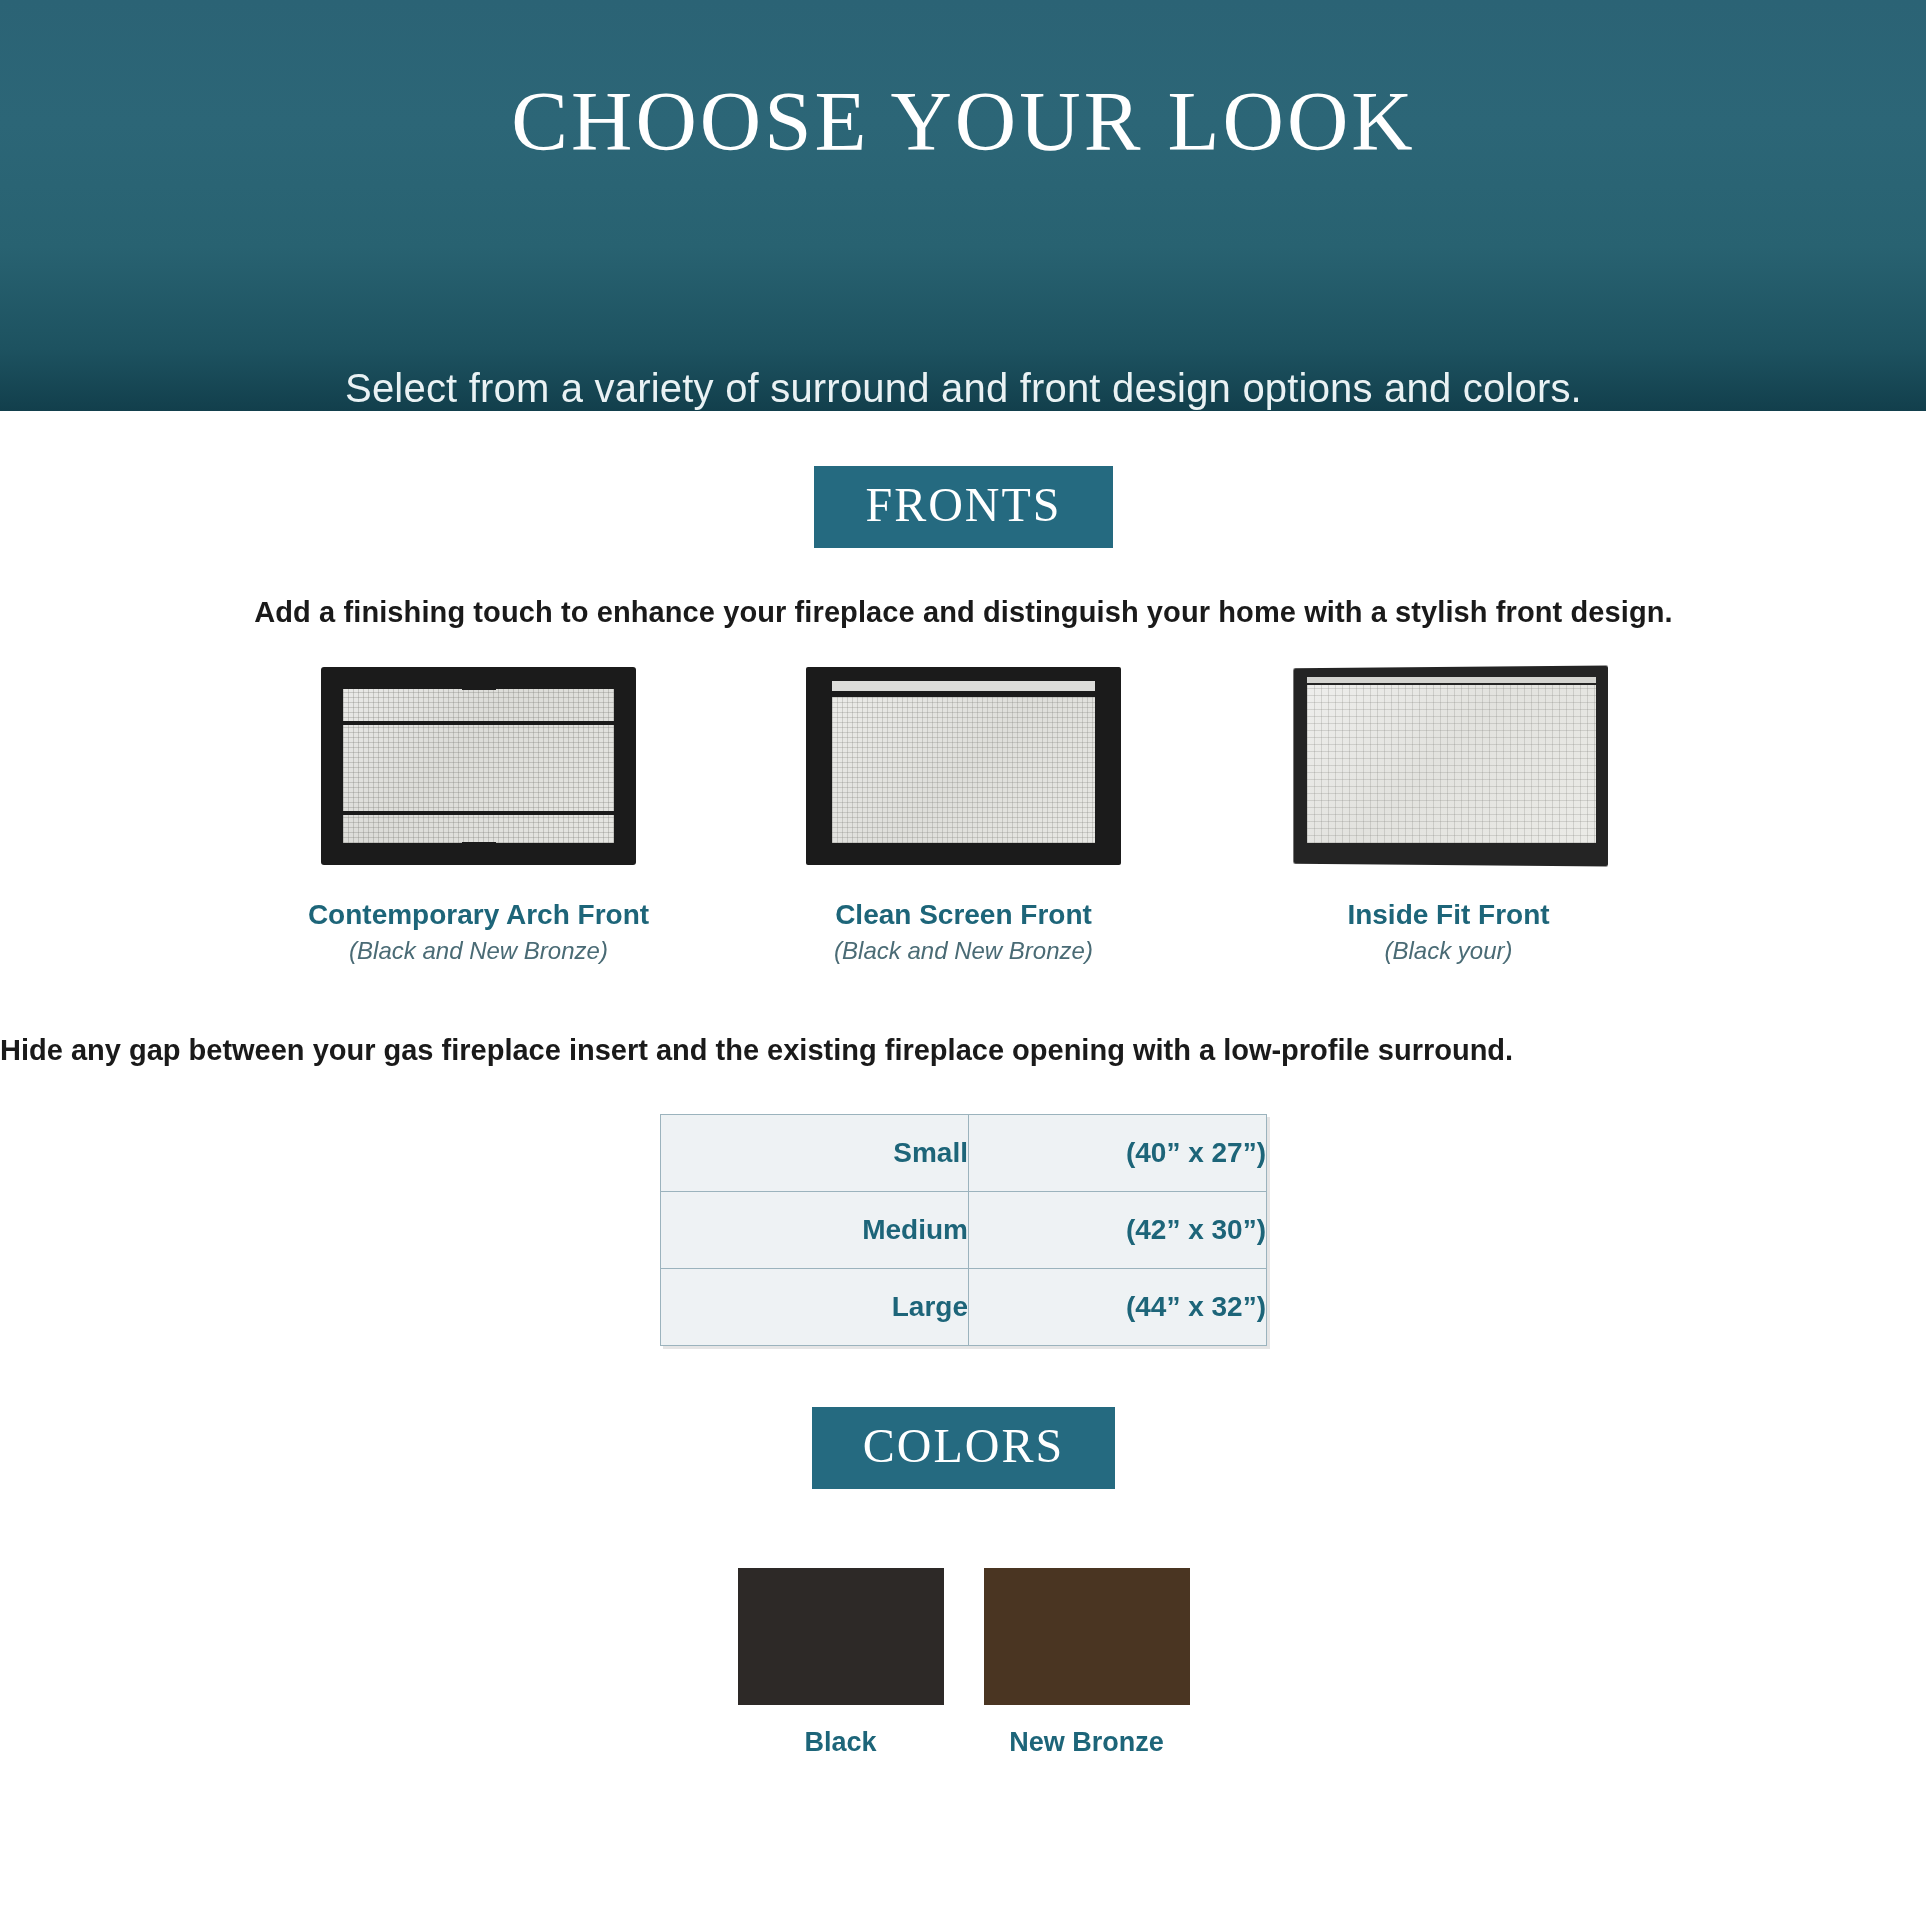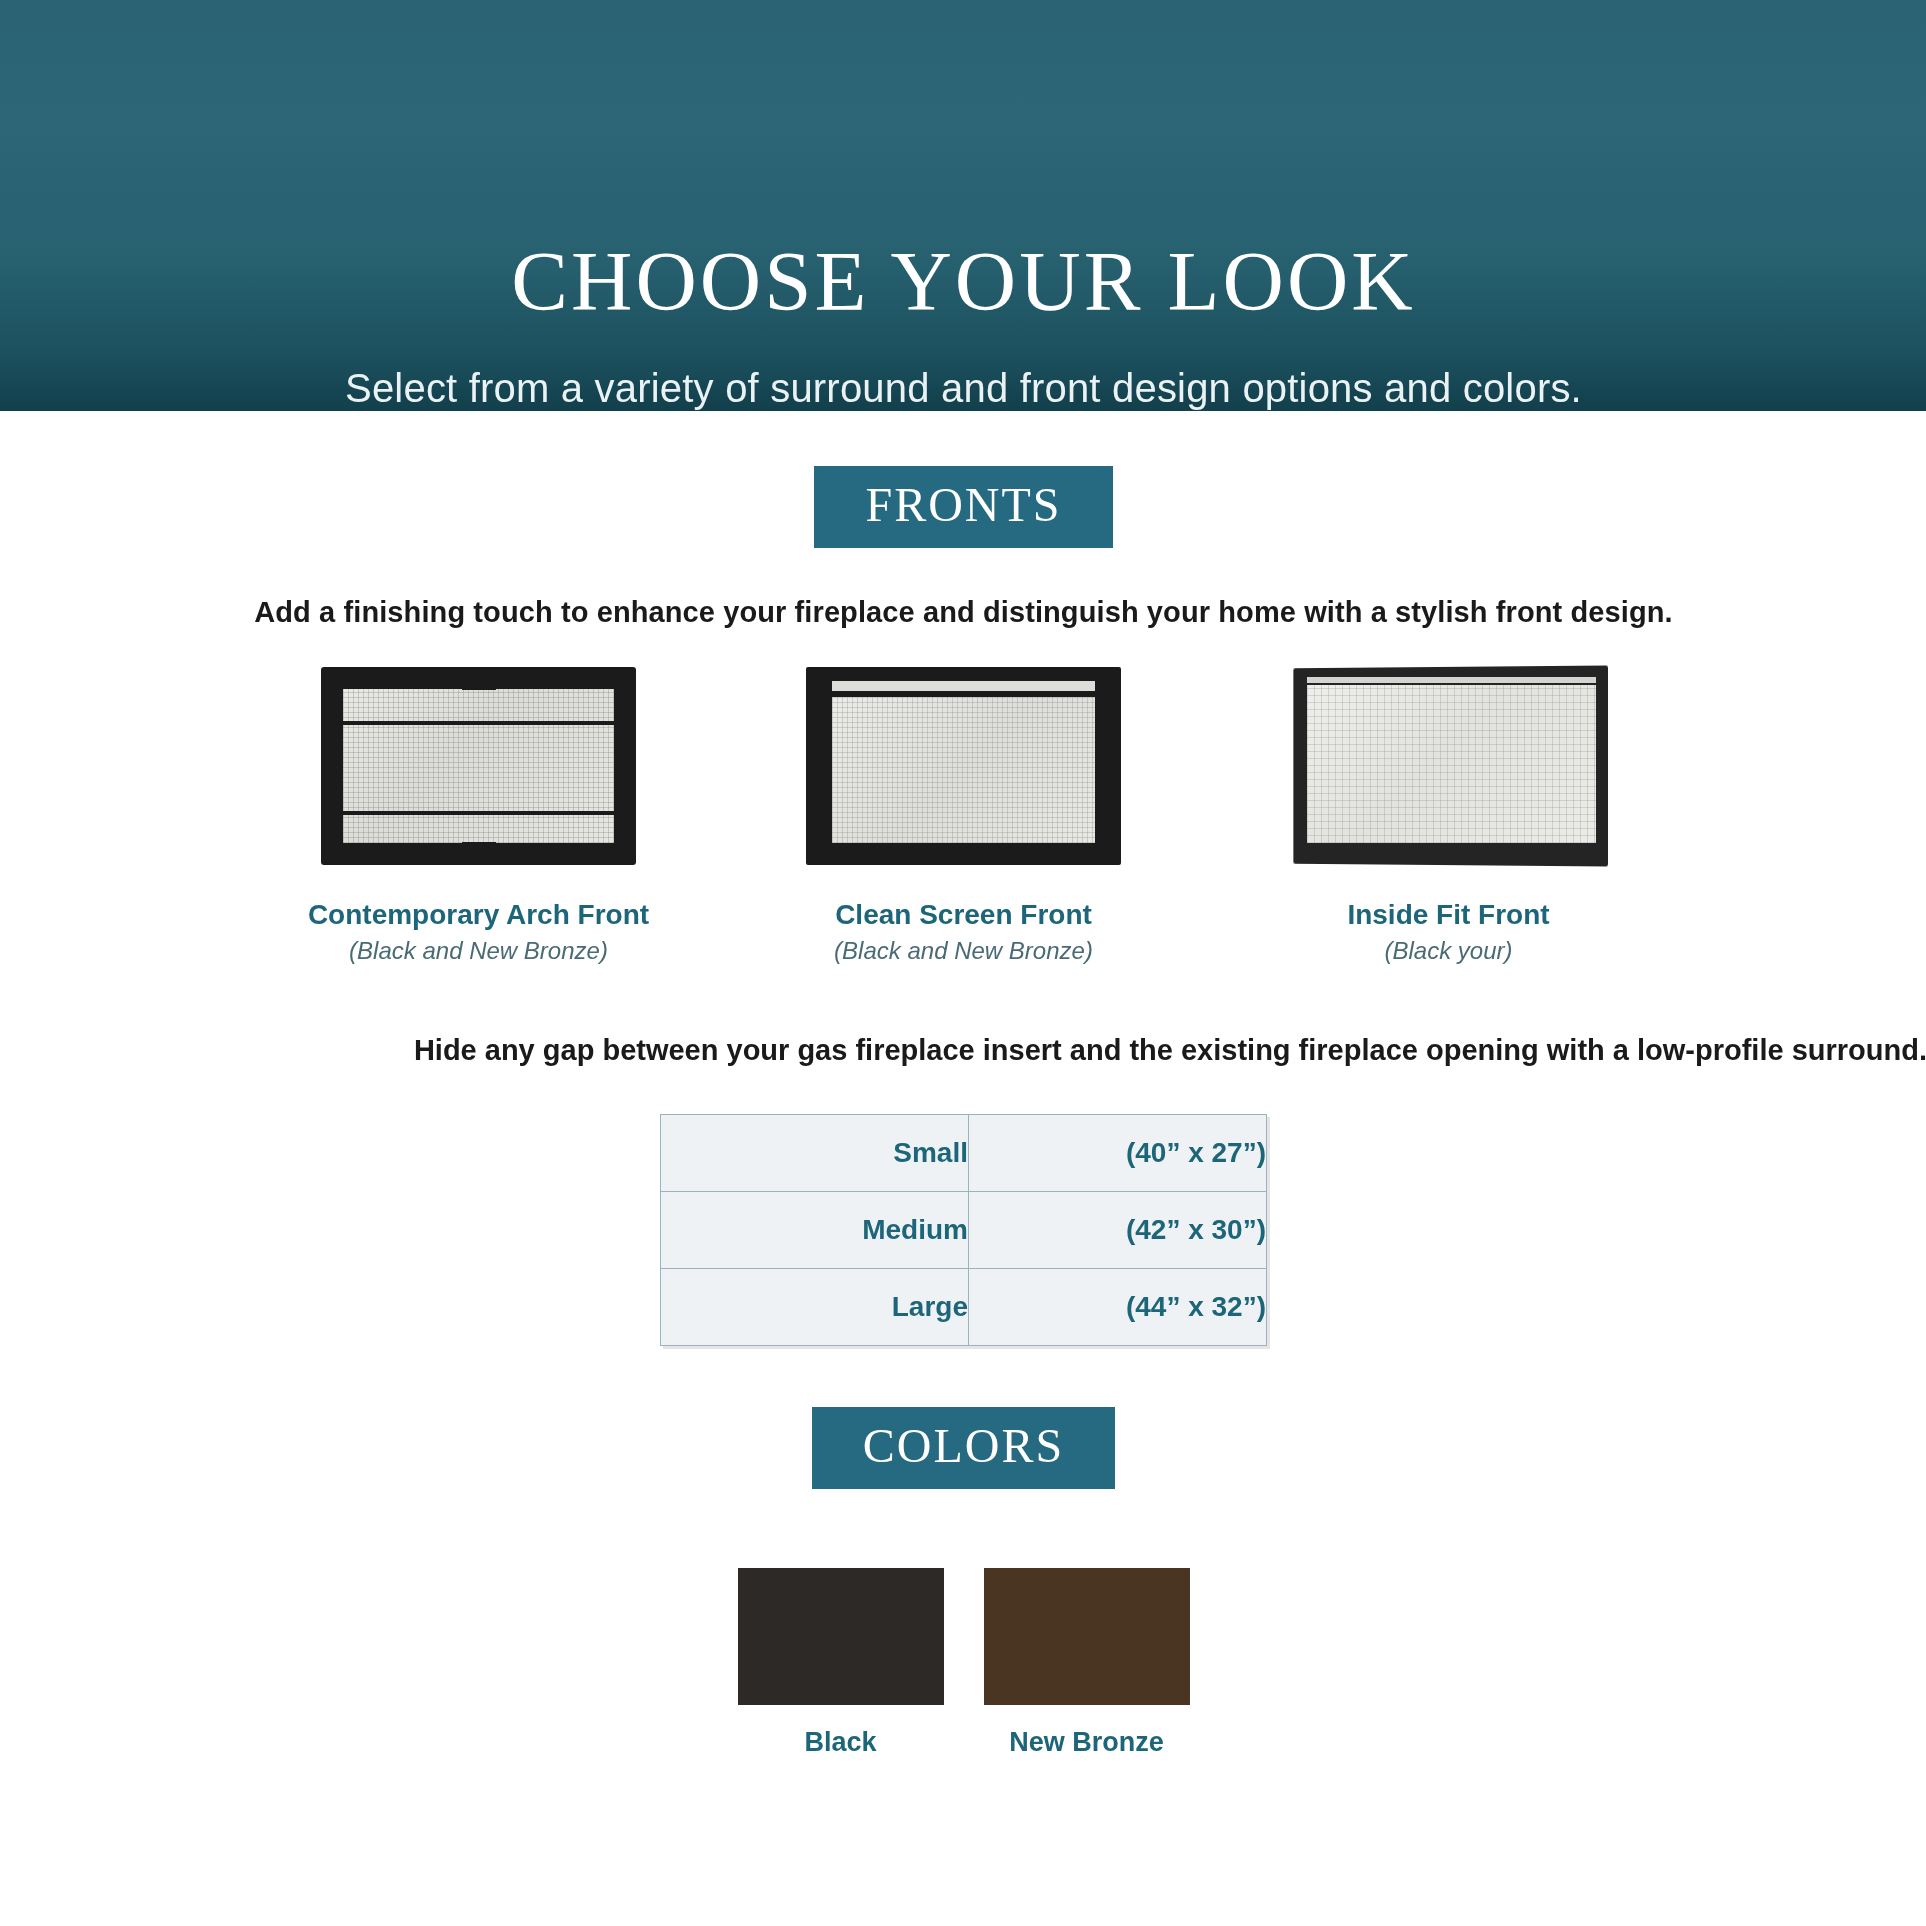--- a/index.html
+++ b/index.html
@@ -23,21 +23,22 @@
   
   .hero {
     position: relative;
     width: 100%;
     height: 411px;
     background: linear-gradient(to bottom, #2b6375 0%, #2c6677 30%, #286271 60%, #1d5260 85%, #123f4c 100%);
     box-sizing: border-box;
     display: flex;
     flex-direction: column;
     align-items: center;
-    justify-content: flex-end;
+    justify-content: space-between;
+    padding-top: 79px;
   }
   .hero-title {
     font-family: "Liberation Serif", serif;
     font-size: 85px;
     letter-spacing: 3px;
     color: #ffffff;
     font-weight: 400;
     line-height: 1;
     text-align: center;
     margin: 0;
@@ -208,21 +209,21 @@
     font-size: 24px;
     font-style: italic;
     color: #4a6b75;
     text-align: center;
   }
 
   
   .surrounds-wrap { margin-top: 65px; }
   .surrounds-desc {
     margin-top: 53px;
-    text-align: right;
+    text-align: left;
     font-size: 29px;
     font-weight: bold;
     color: #1a1a1a;
     line-height: 1.42;
   }
   .table-wrap {
     margin-top: 42px;
     display: flex;
     justify-content: center;
   }

